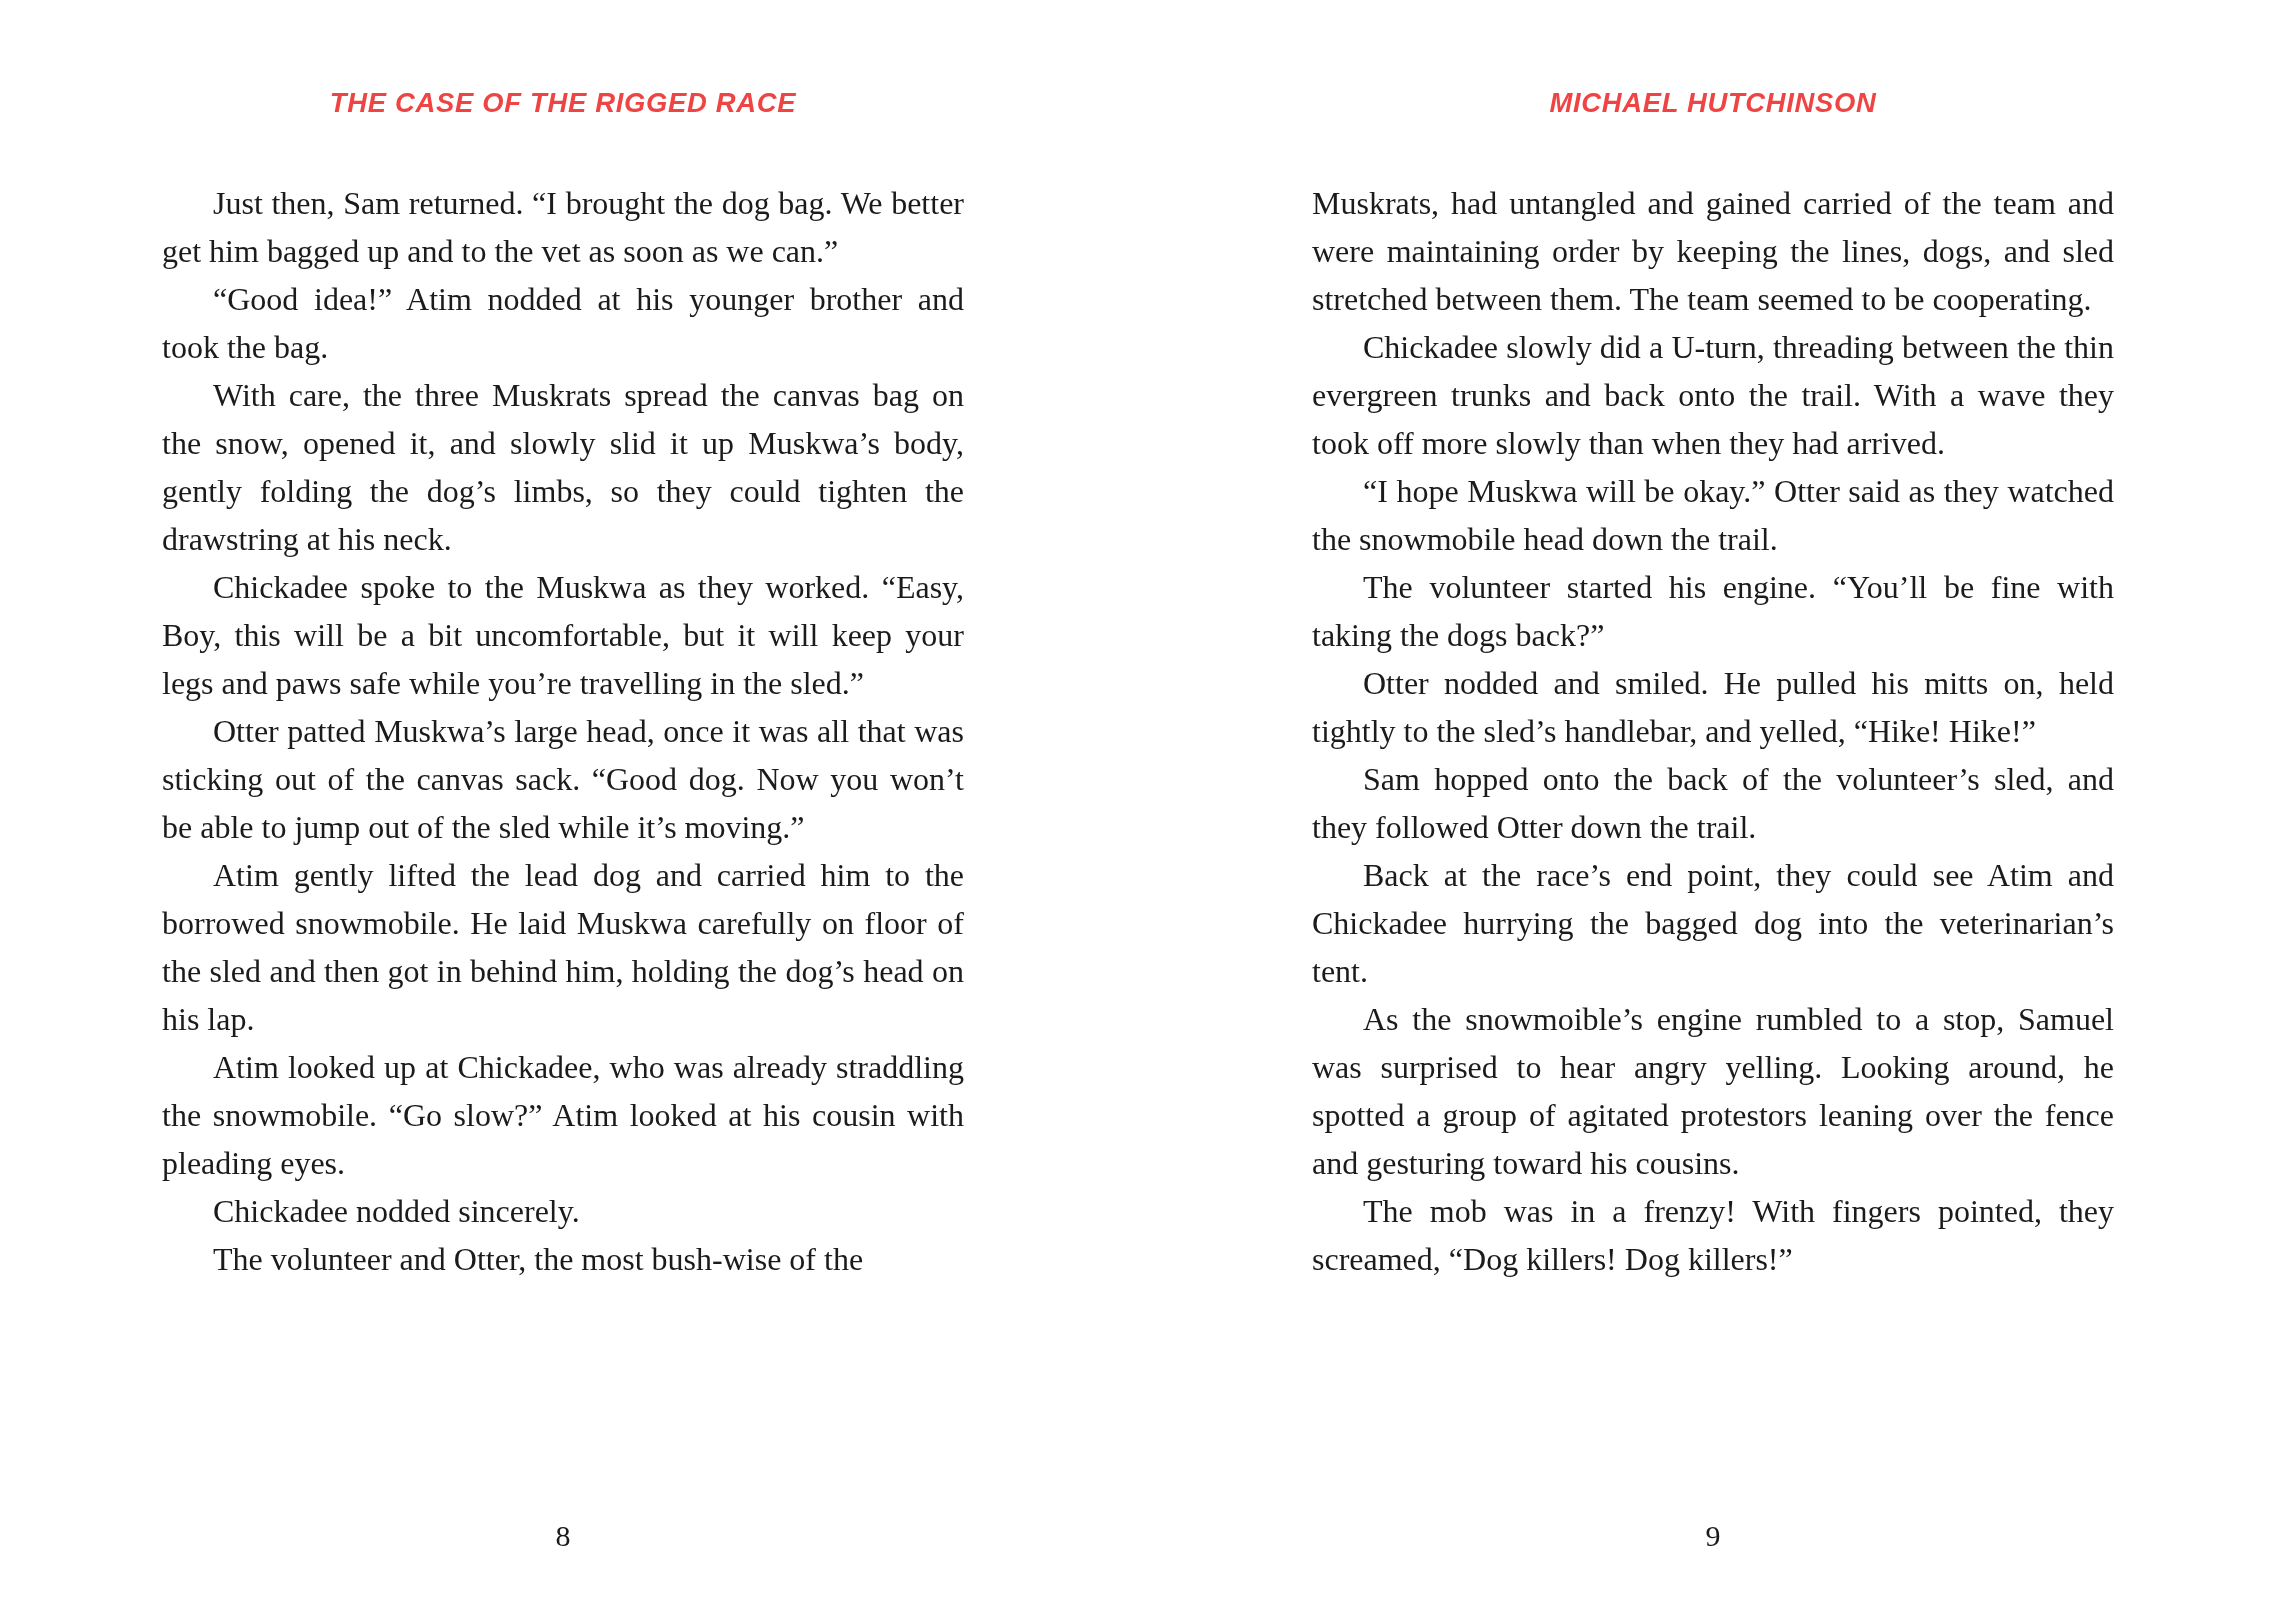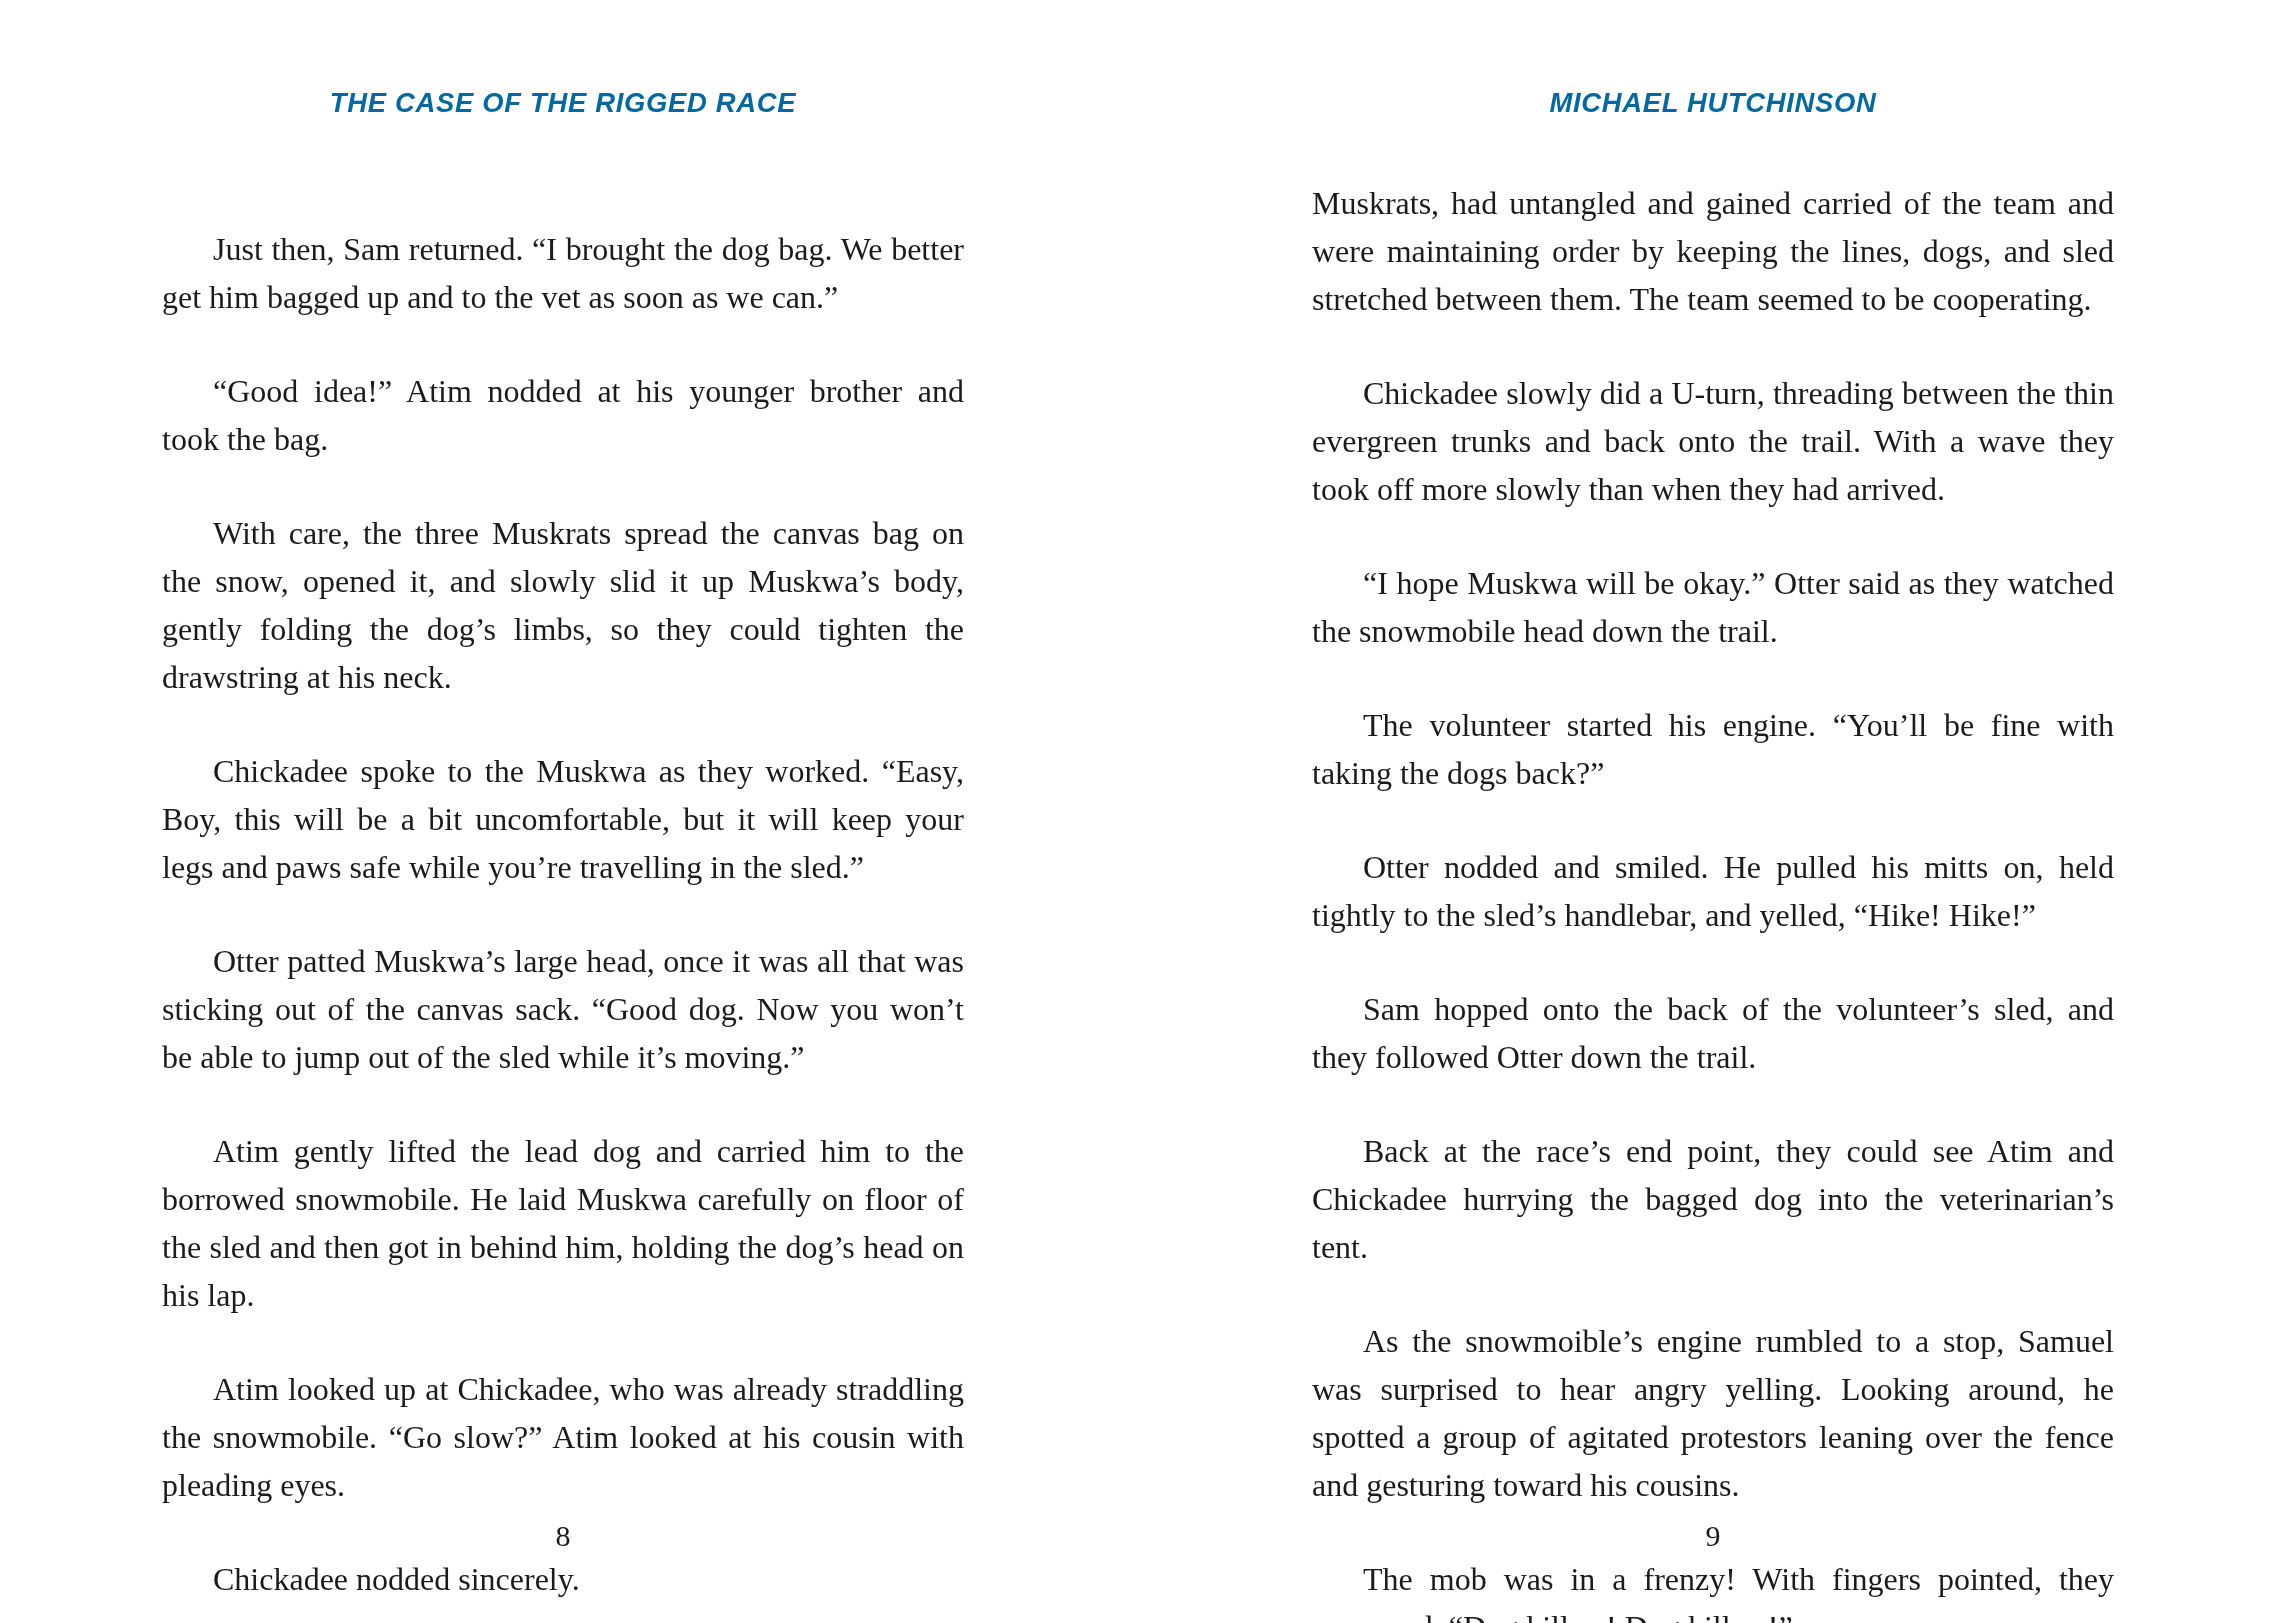--- a/index.html
+++ b/index.html
@@ -32,40 +32,39 @@
     position: absolute;
     top: 87px;
     left: 0;
     right: 0;
     text-align: center;
     font-family: "Liberation Sans", sans-serif;
     font-style: italic;
     font-weight: 700;
     font-size: 27.4px;
     letter-spacing: 0.7px;
-    color: #0369a1;
+    color: #ef4444;
     white-space: nowrap;
   }
 
   .body-text {
     position: absolute;
     top: 179px;
     left: 0;
     right: 0;
   }
   .para {
     margin: 0;
     font-size: 32px;
     line-height: 48px;
     text-align: justify;
     color: #1b1b1b;
   }
   .para.indent {
     text-indent: 51px;
-    margin-top: 46px;
   }
 
   .folio {
     position: absolute;
     top: 1519px;
     left: 0;
     right: 0;
     text-align: center;
     font-size: 30px;
     color: #1b1b1b;

